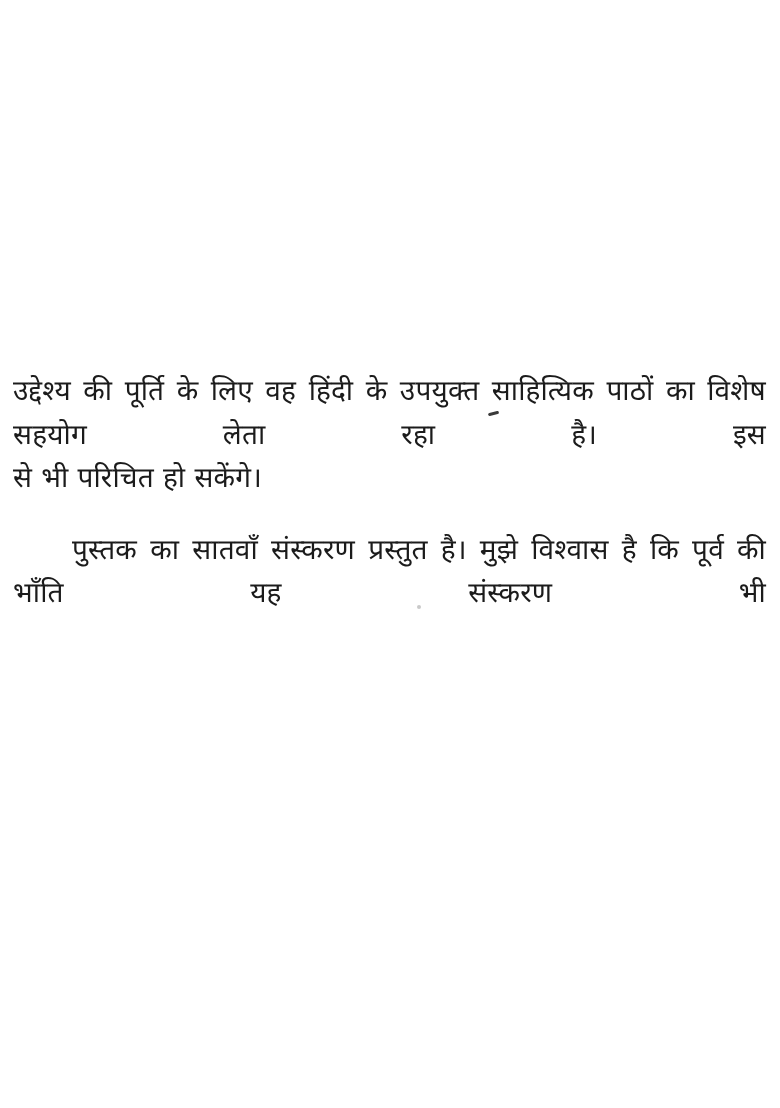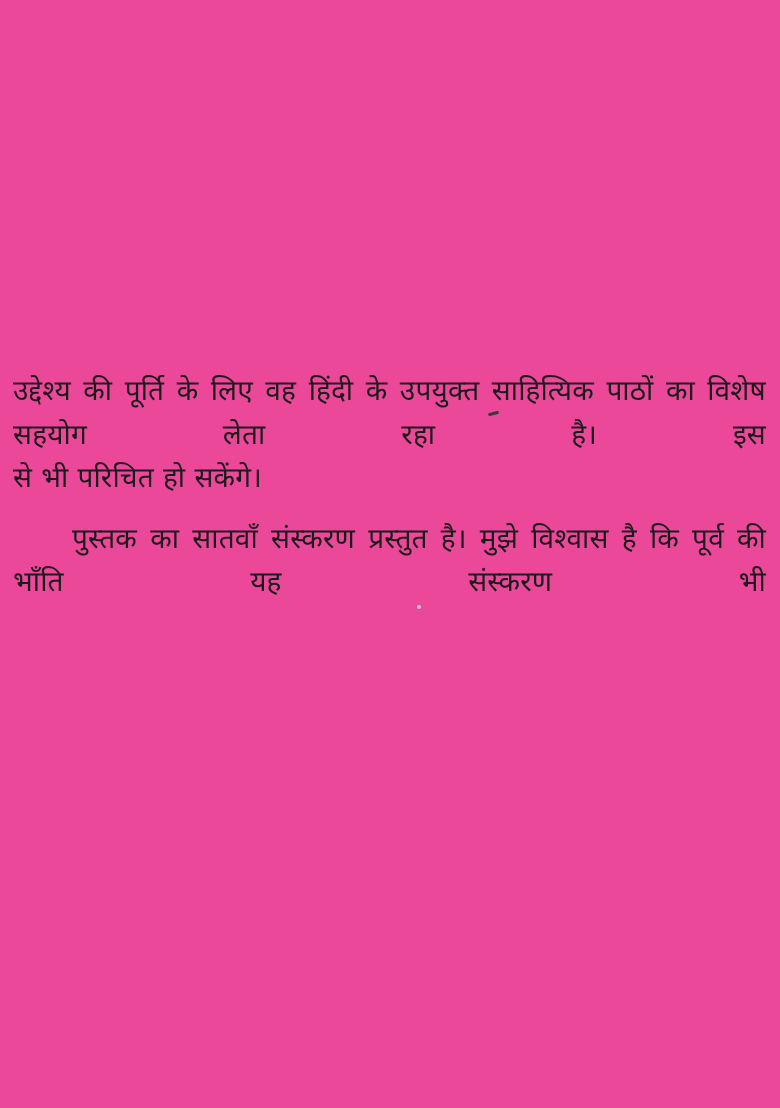--- a/index.html
+++ b/index.html
@@ -4,21 +4,21 @@
 <style>
   html, body {
     margin: 0;
     padding: 0;
     background: #e8e8e8;
   }
   .page {
     position: relative;
     width: 780px;
     height: 1108px;
-    background: #ec4899;
+    background: #ffffff;
     overflow: hidden;
     font-family: "DejaVu Sans", sans-serif;
   }
   .textblock {
     position: absolute;
     left: 13px;
     top: 369px;
     width: 753px;
     color: #1b1b1b;
     font-size: 28px;
@@ -33,21 +33,21 @@
     text-align-last: justify;
   }
   .ln.para-end {
     text-align: center;
     text-align-last: left;
   }
   .ln.first-indent {
     text-indent: 59px;
   }
   .ln.para-gap {
-    margin-top: 17px;
+    margin-top: 28px;
   }
   
   .speck-dash {
     position: absolute;
     left: 488px;
     top: 412px;
     width: 11px;
     height: 3px;
     background: #3a3a3a;
     border-radius: 2px;

